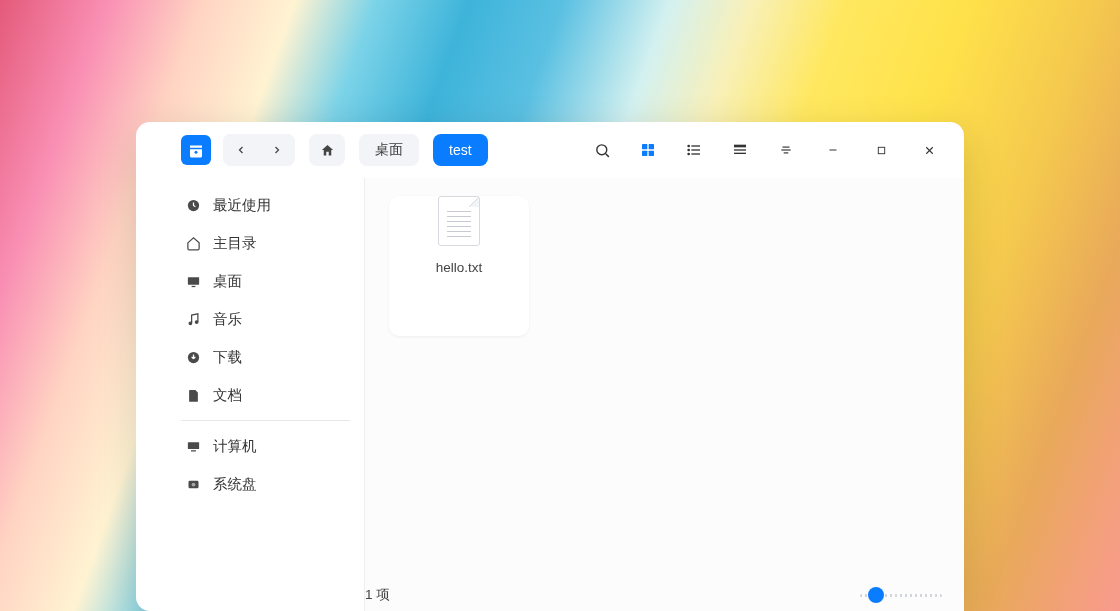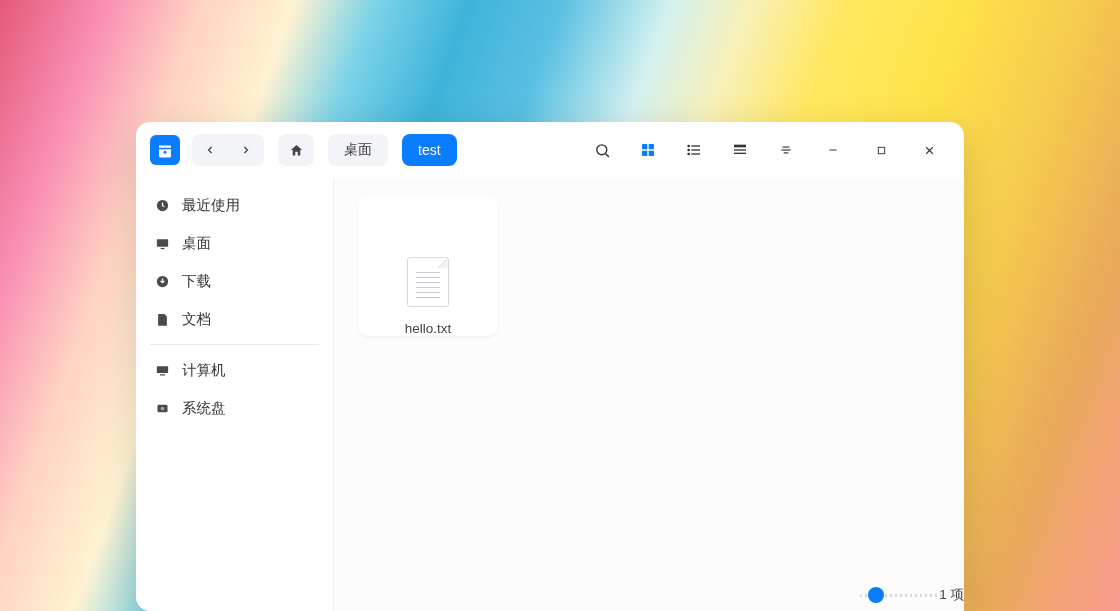--- a/index.html
+++ b/index.html
@@ -11,21 +11,21 @@
     #7cd3e8 28%, #3eb4da 35%, #5ac0e2 42%, #d4f1f0 50%,
     #f8f0b8 56%, #ffe860 63%, #ffe24a 72%, #f4c84e 82%,
     #e9a95a 90%, #f99a8f 100%);
   overflow: hidden; position: relative;
 }
 .window {
   position: absolute; left: 136px; top: 122px;
   width: 828px; height: 489px;
   background: #fff; border-radius: 14px;
   box-shadow: 0 12px 40px rgba(0,0,0,.15);
-  display: flex; flex-direction: column;
+  display: flex; flex-direction: column; padding-left: 31px;
 }
 .titlebar {
   height: 56px; display: flex; align-items: center;
   padding: 0 14px; gap: 6px;
 }
 .app-icon {
   width: 30px; height: 30px; border-radius: 6px;
   background: #0a7cff; display:flex; align-items:center; justify-content:center;
   margin-right: 6px;
 }
@@ -71,37 +71,37 @@
 .side-sep { height:1px; background:#e5e7ea; margin:6px 14px; }
 .content {
   flex:1; display:flex; flex-direction:column; background:#fcfcfd;
 }
 .file-grid {
   flex:1; padding:18px 24px; display:flex; flex-wrap:wrap; align-content:flex-start; gap:12px;
 }
 .file-item {
   width:140px; height:140px; border-radius:10px; background:#fff;
   box-shadow: 0 1px 3px rgba(0,0,0,.06);
-  display:flex; flex-direction:column; align-items:center; justify-content:flex-end;
+  display:flex; flex-direction:column; align-items:center; justify-content:flex-start;
   gap:14px; cursor:pointer;
 }
 .file-thumb {
   width:42px; height:50px; background:#fff; border:1px solid #d6d9de;
   border-radius:3px; position:relative;
 }
 .file-thumb::before {
   content:""; position:absolute; top:0; right:0; width:10px; height:10px;
   background:linear-gradient(135deg, transparent 49%, #d6d9de 50%, #f3f4f6 52%);
 }
 .file-lines { position:absolute; left:8px; right:8px; top:14px; bottom:8px;
   background: repeating-linear-gradient(#c7cad1 0 1px, transparent 1px 5px);
 }
 .file-label { font-size:13.5px; color:#444; }
 .statusbar {
-  height:32px; display:flex; align-items:center; justify-content:flex-end;
+  height:32px; display:flex; align-items:center; justify-content:flex-start;
   font-size:13.5px; color:#444; position:relative;
 }
 .zoom-slider {
   position:absolute; right:22px; top:50%; transform:translateY(-50%);
   width:82px; height:14px; display:flex; align-items:center;
 }
 .zoom-track {
   width:82px; height:3px;
   background: repeating-linear-gradient(90deg,#d2d5da 0 2px, transparent 2px 5px);
   border-radius:2px;
@@ -208,26 +208,44 @@
         <span class="side-icon">
             <svg width="15" height="15" viewBox="0 0 24 24" fill="currentColor">
               <circle cx="12" cy="12" r="9"></circle>
               <path d="M12 7v5l3 2" stroke="#fff" stroke-width="2" fill="none"></path>
             </svg>
           </span>
         <span>最近使用</span>
       </div>
       <div class="side-item">
         <span class="side-icon">
+            <svg width="15" height="15" viewBox="0 0 24 24" fill="none" stroke="currentColor" stroke-width="2">
+              <path d="M3 11l9-8 9 8v9a2 2 0 0 1-2 2H5a2 2 0 0 1-2-2z"></path>
+            </svg>
+          </span>
+        <span>主目录</span>
+      </div>
+      <div class="side-item">
+        <span class="side-icon">
             <svg width="15" height="15" viewBox="0 0 24 24" fill="currentColor">
               <rect x="3" y="5" width="18" height="12" rx="1"></rect>
               <rect x="9" y="19" width="6" height="2"></rect>
             </svg>
           </span>
         <span>桌面</span>
+      </div>
+      <div class="side-item">
+        <span class="side-icon">
+            <svg width="15" height="15" viewBox="0 0 24 24" fill="none" stroke="currentColor" stroke-width="2">
+              <path d="M9 18V5l10-2v13"></path>
+              <circle cx="7" cy="18" r="2" fill="currentColor"></circle>
+              <circle cx="17" cy="16" r="2" fill="currentColor"></circle>
+            </svg>
+          </span>
+        <span>音乐</span>
       </div>
       <div class="side-item">
         <span class="side-icon">
             <svg width="15" height="15" viewBox="0 0 24 24" fill="currentColor">
               <circle cx="12" cy="12" r="9"></circle>
               <path d="M12 7v7m0 0l-3-3m3 3l3-3" stroke="#fff" stroke-width="2" fill="none"></path>
             </svg>
           </span>
         <span>下载</span>
       </div>

